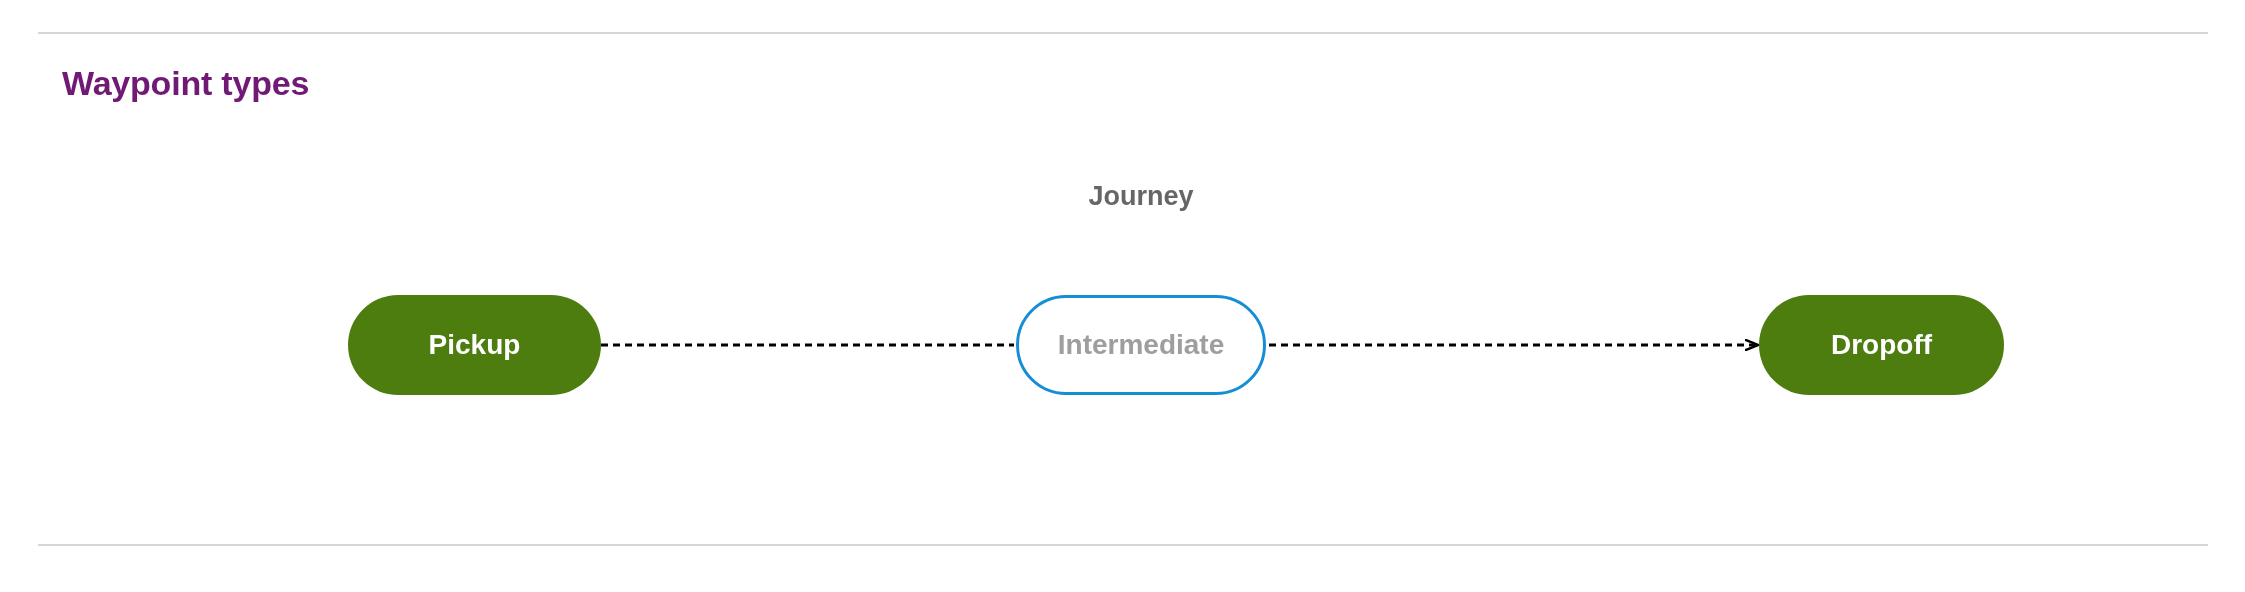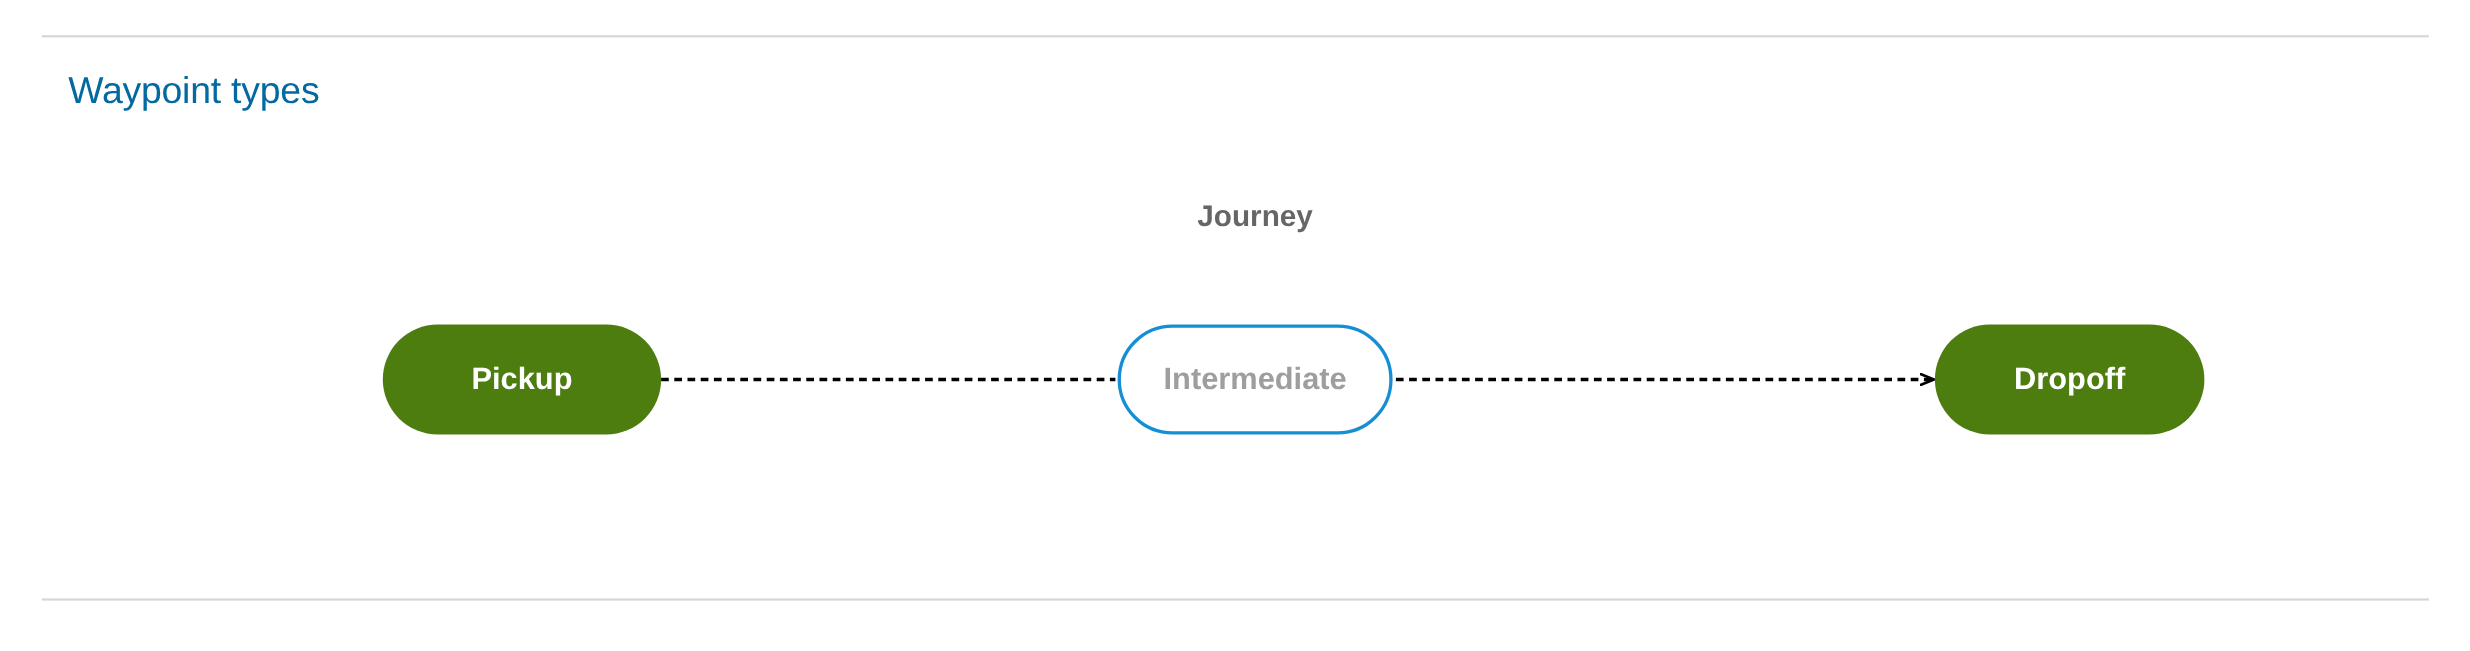--- a/index.html
+++ b/index.html
@@ -29,22 +29,22 @@
   }
   .divider.top    { top: 32px; }
   .divider.bottom { top: 544px; }
 
   
   .section-title {
     position: absolute;
     left: 62px;
     top: 63px;
     font-size: 34px;
-    font-weight: normal;
-    color: #0369a1;
+    font-weight: bold;
+    color: #701a75;
     letter-spacing: -0.2px;
     line-height: 40px;
     white-space: nowrap;
   }
 
   
   .diagram {
     position: absolute;
     left: 0;
     top: 0;

